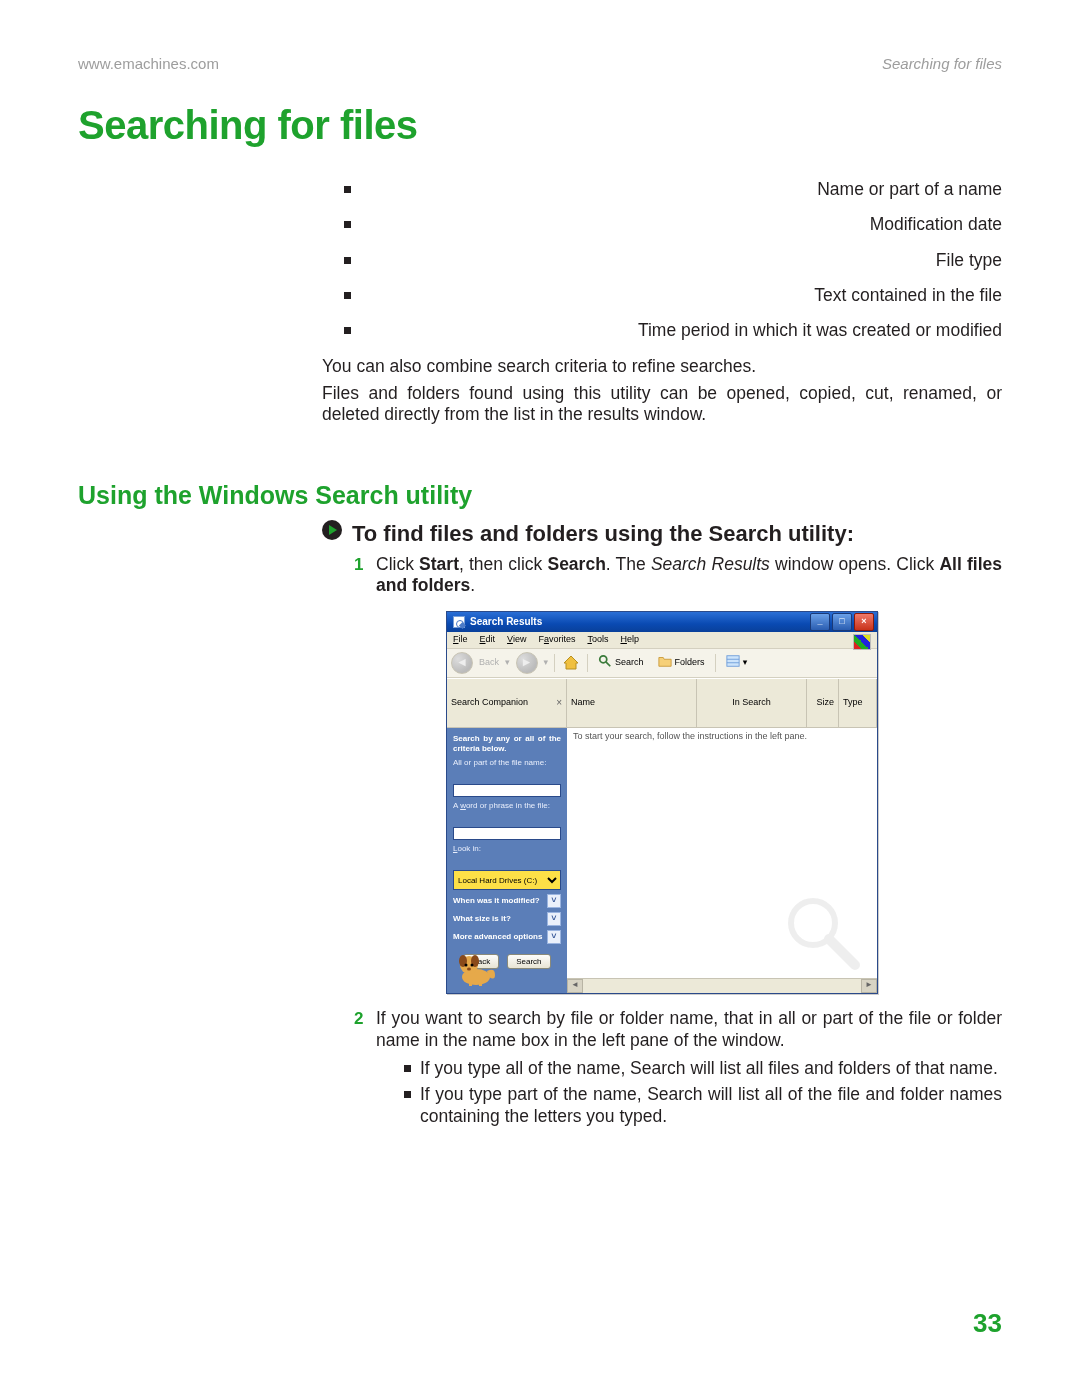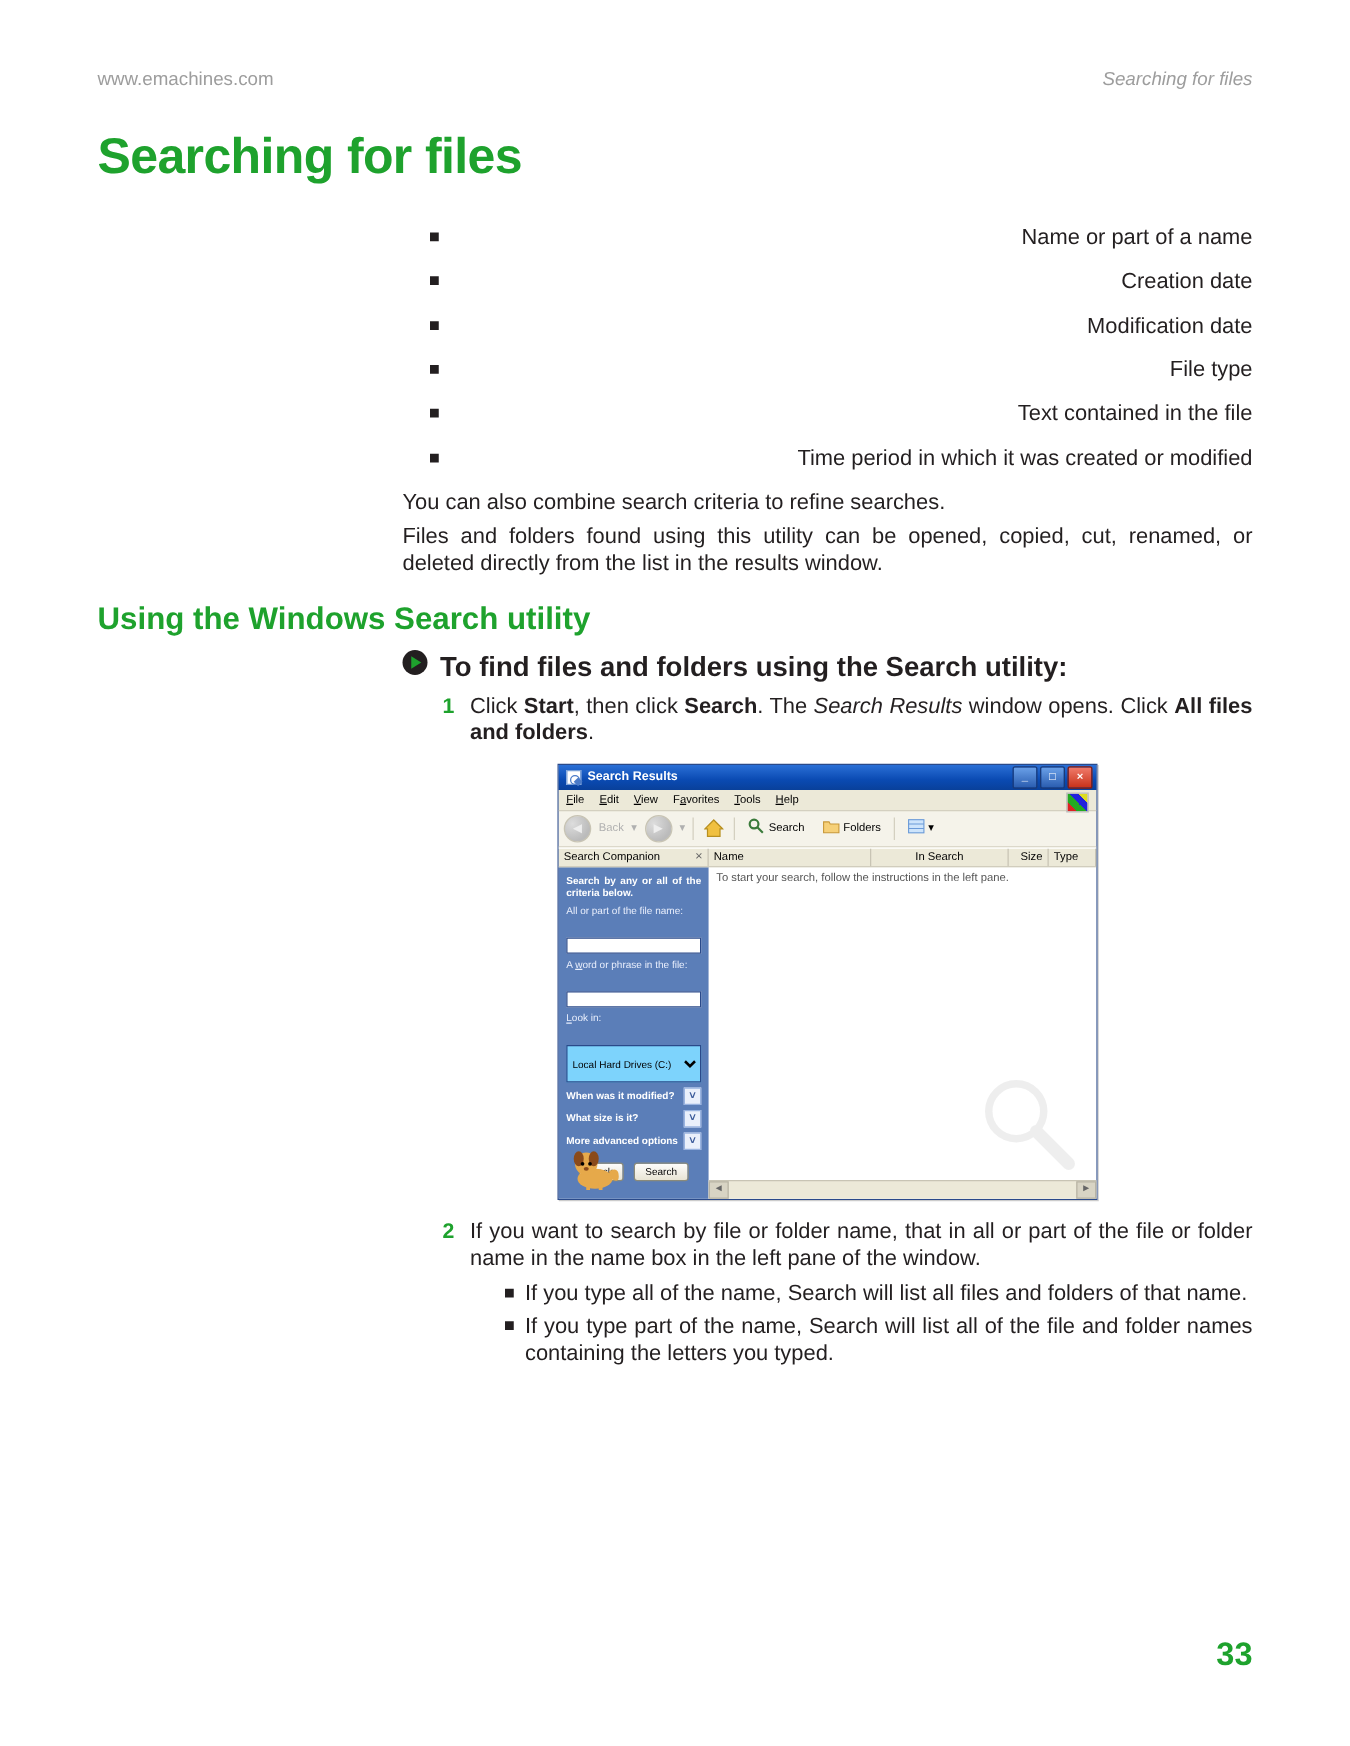--- a/index.html
+++ b/index.html
@@ -217,21 +217,21 @@
   .magnify svg, .folders-ico svg, .views-ico svg { width:14px; height:14px; }
   .col-headers {
     display: flex;
     background: #ece9d8;
     border-top: 1px solid #fff;
     border-bottom: 1px solid #c8c4b4;
     font-size: 9px;
   }
   .col-headers div {
     border-right: 1px solid #c8c4b4;
-    padding: 1px 4px;
+    padding: 18px 4px;
     box-sizing: border-box;
   }
   .col-sc { width: 120px; display:flex; justify-content:space-between; align-items:center;}
   .col-x { font-family: Arial; font-size: 10px; color:#666; }
   .col-name { width: 130px; }
   .col-folder { width: 110px; text-align:center;}
   .col-size { width: 32px; text-align:right;}
   .col-type { flex:1; }
   .content-row { display:flex; height: 265px;}
   .left-pane {
@@ -245,22 +245,22 @@
   }
   .left-pane .hd { font-weight:700; margin-bottom:4px; }
   .left-pane .lbl { margin: 4px 0 16px 0; color:#e8eefc; }
   .left-pane .lbl .u { text-decoration: underline; }
   .left-pane input[type=text] {
     width: 100%; height: 13px; font-size:8px;
     border: 1px solid #2a4a8a; background:#fff; padding:0 2px;
     box-sizing:border-box;
   }
   .left-pane select {
-    width: 100%; height: 30px; font-size:8px;
-    border: 1px solid #2a4a8a; background:#7dd3fc;
+    width: 100%; height: 20px; font-size:8px;
+    border: 1px solid #2a4a8a; background:#fde047;
     box-sizing:border-box;
   }
   .exp-row {
     display:flex; justify-content:space-between; align-items:center;
     margin-top:4px; font-weight:700;
   }
   .exp-box {
     width:12px; height:12px; background:#eaf0fb; border:1px solid #9ab4e0;
     color:#3a5a9a; font-size:9px; line-height:10px; text-align:center;
   }
@@ -311,21 +311,20 @@
   <div class="header">
     <span class="header-left">www.emachines.com</span>
     <span class="header-right">Searching for files</span>
   </div>
 
   <div class="h1">Searching for files</div>
 
   <div class="body">
     <ul class="bulleted">
       <li>Name or part of a name</li>
-      <li>Creation date</li>
       <li>Modification date</li>
       <li>File type</li>
       <li>Text contained in the file</li>
       <li>Time period in which it was created or modified</li>
     </ul>
     <p class="para">You can also combine search criteria to refine searches.</p>
     <p class="para">Files and folders found using this utility can be opened, copied, cut, renamed, or deleted directly from the list in the results window.</p>
   </div>
 
   <div class="h2">Using the Windows Search utility</div>

